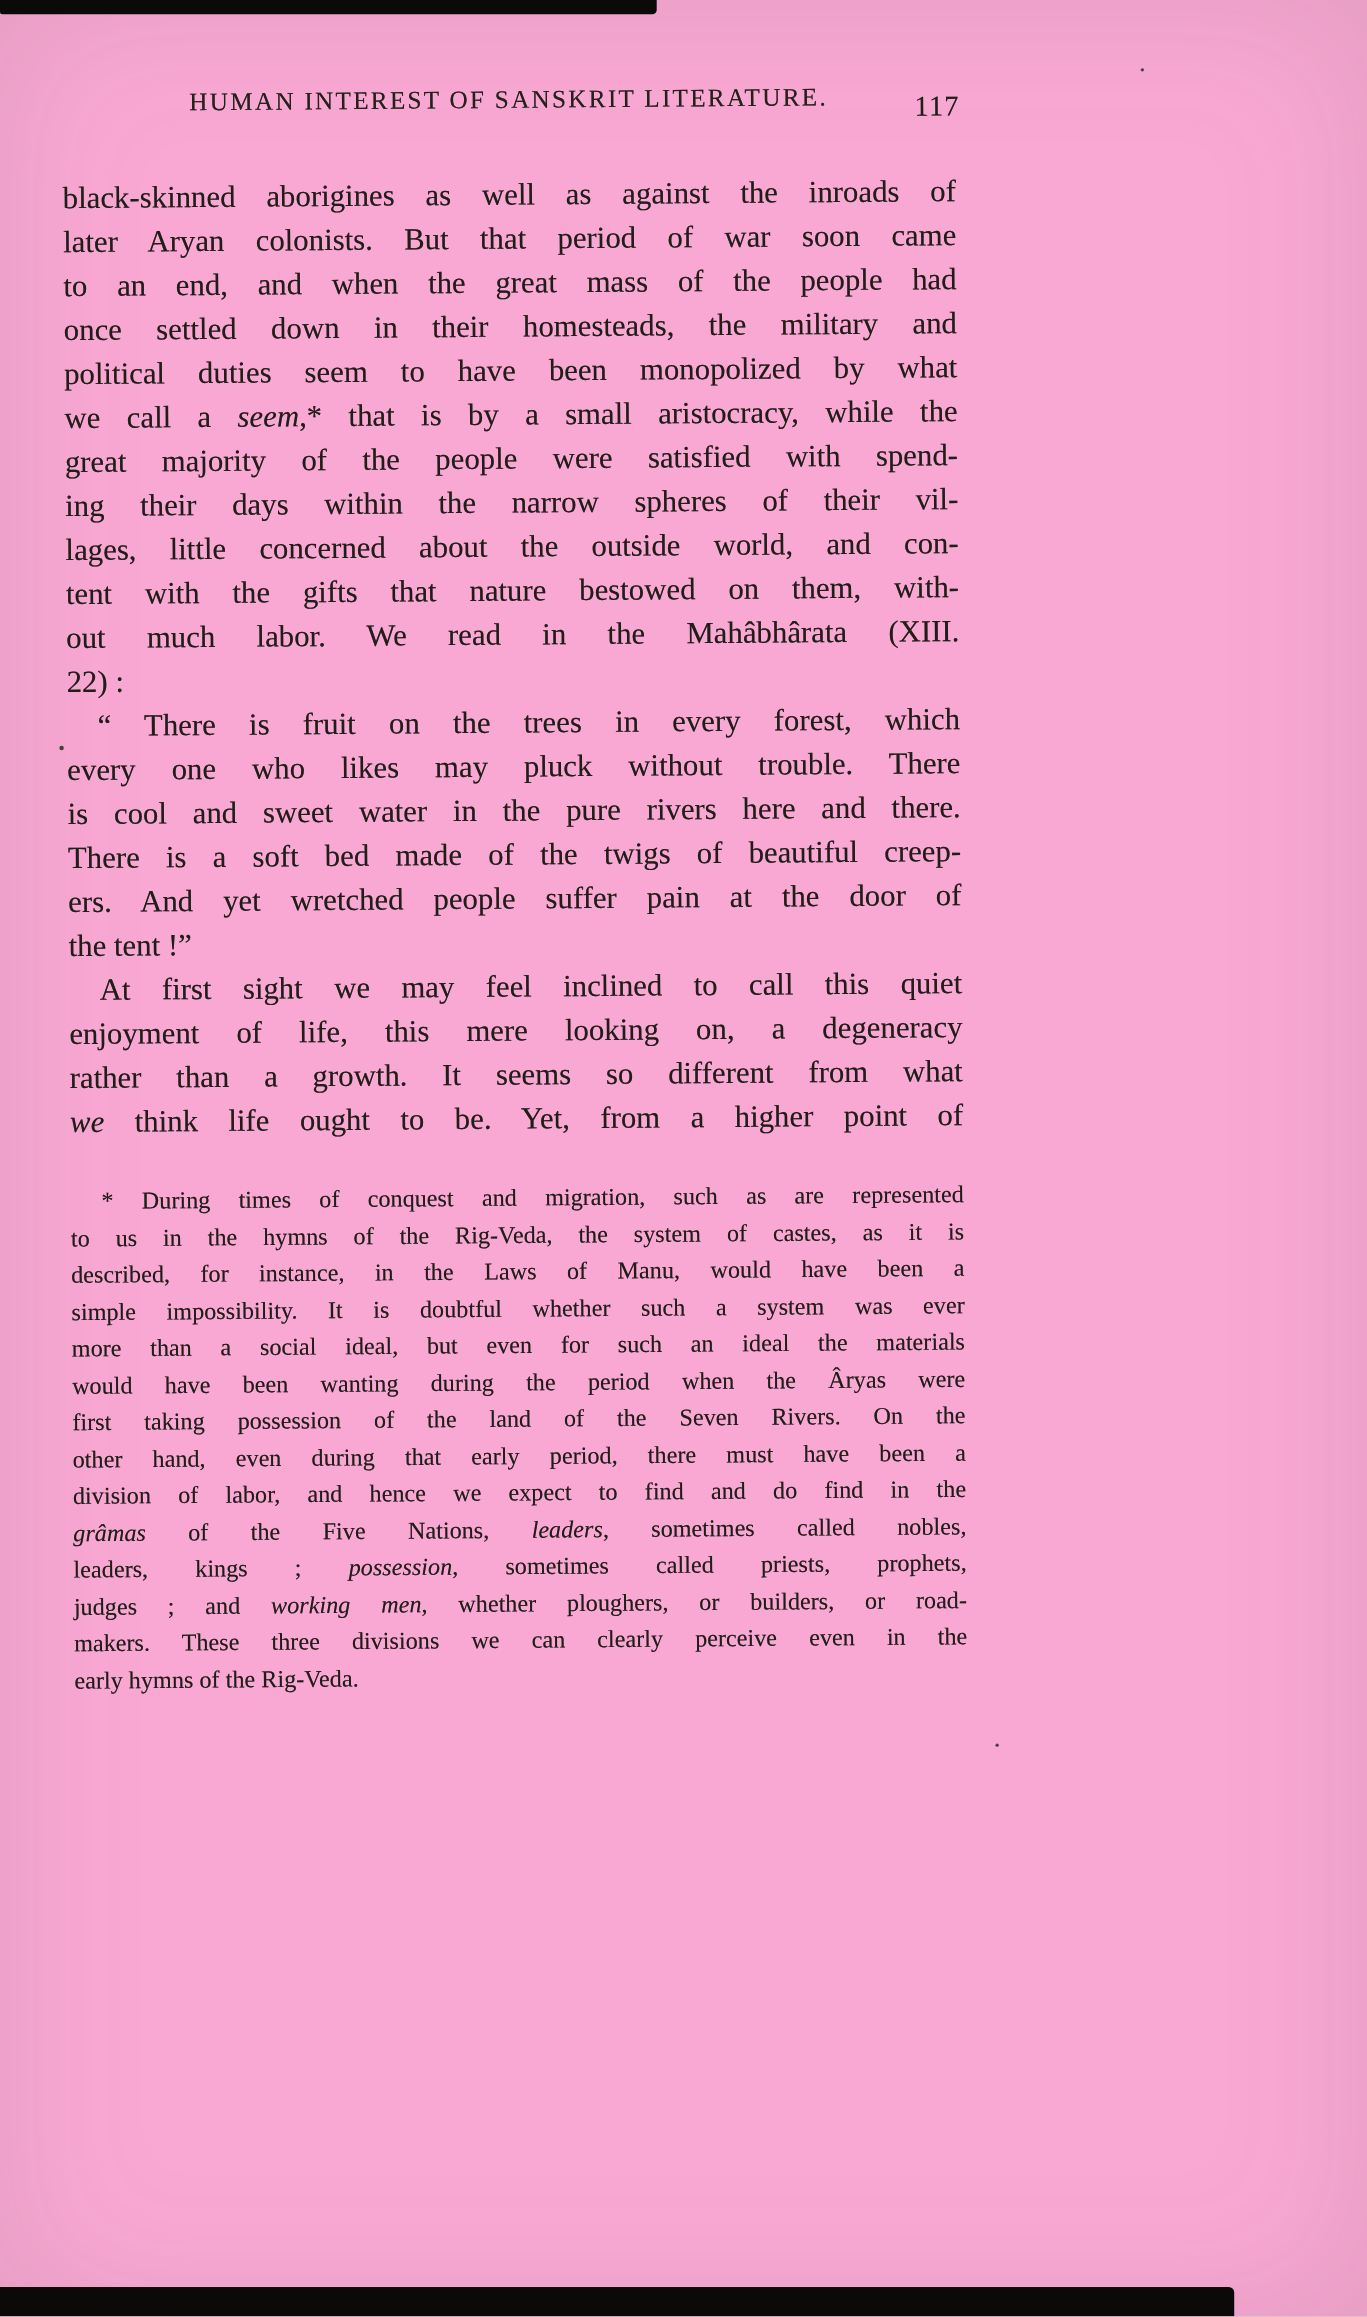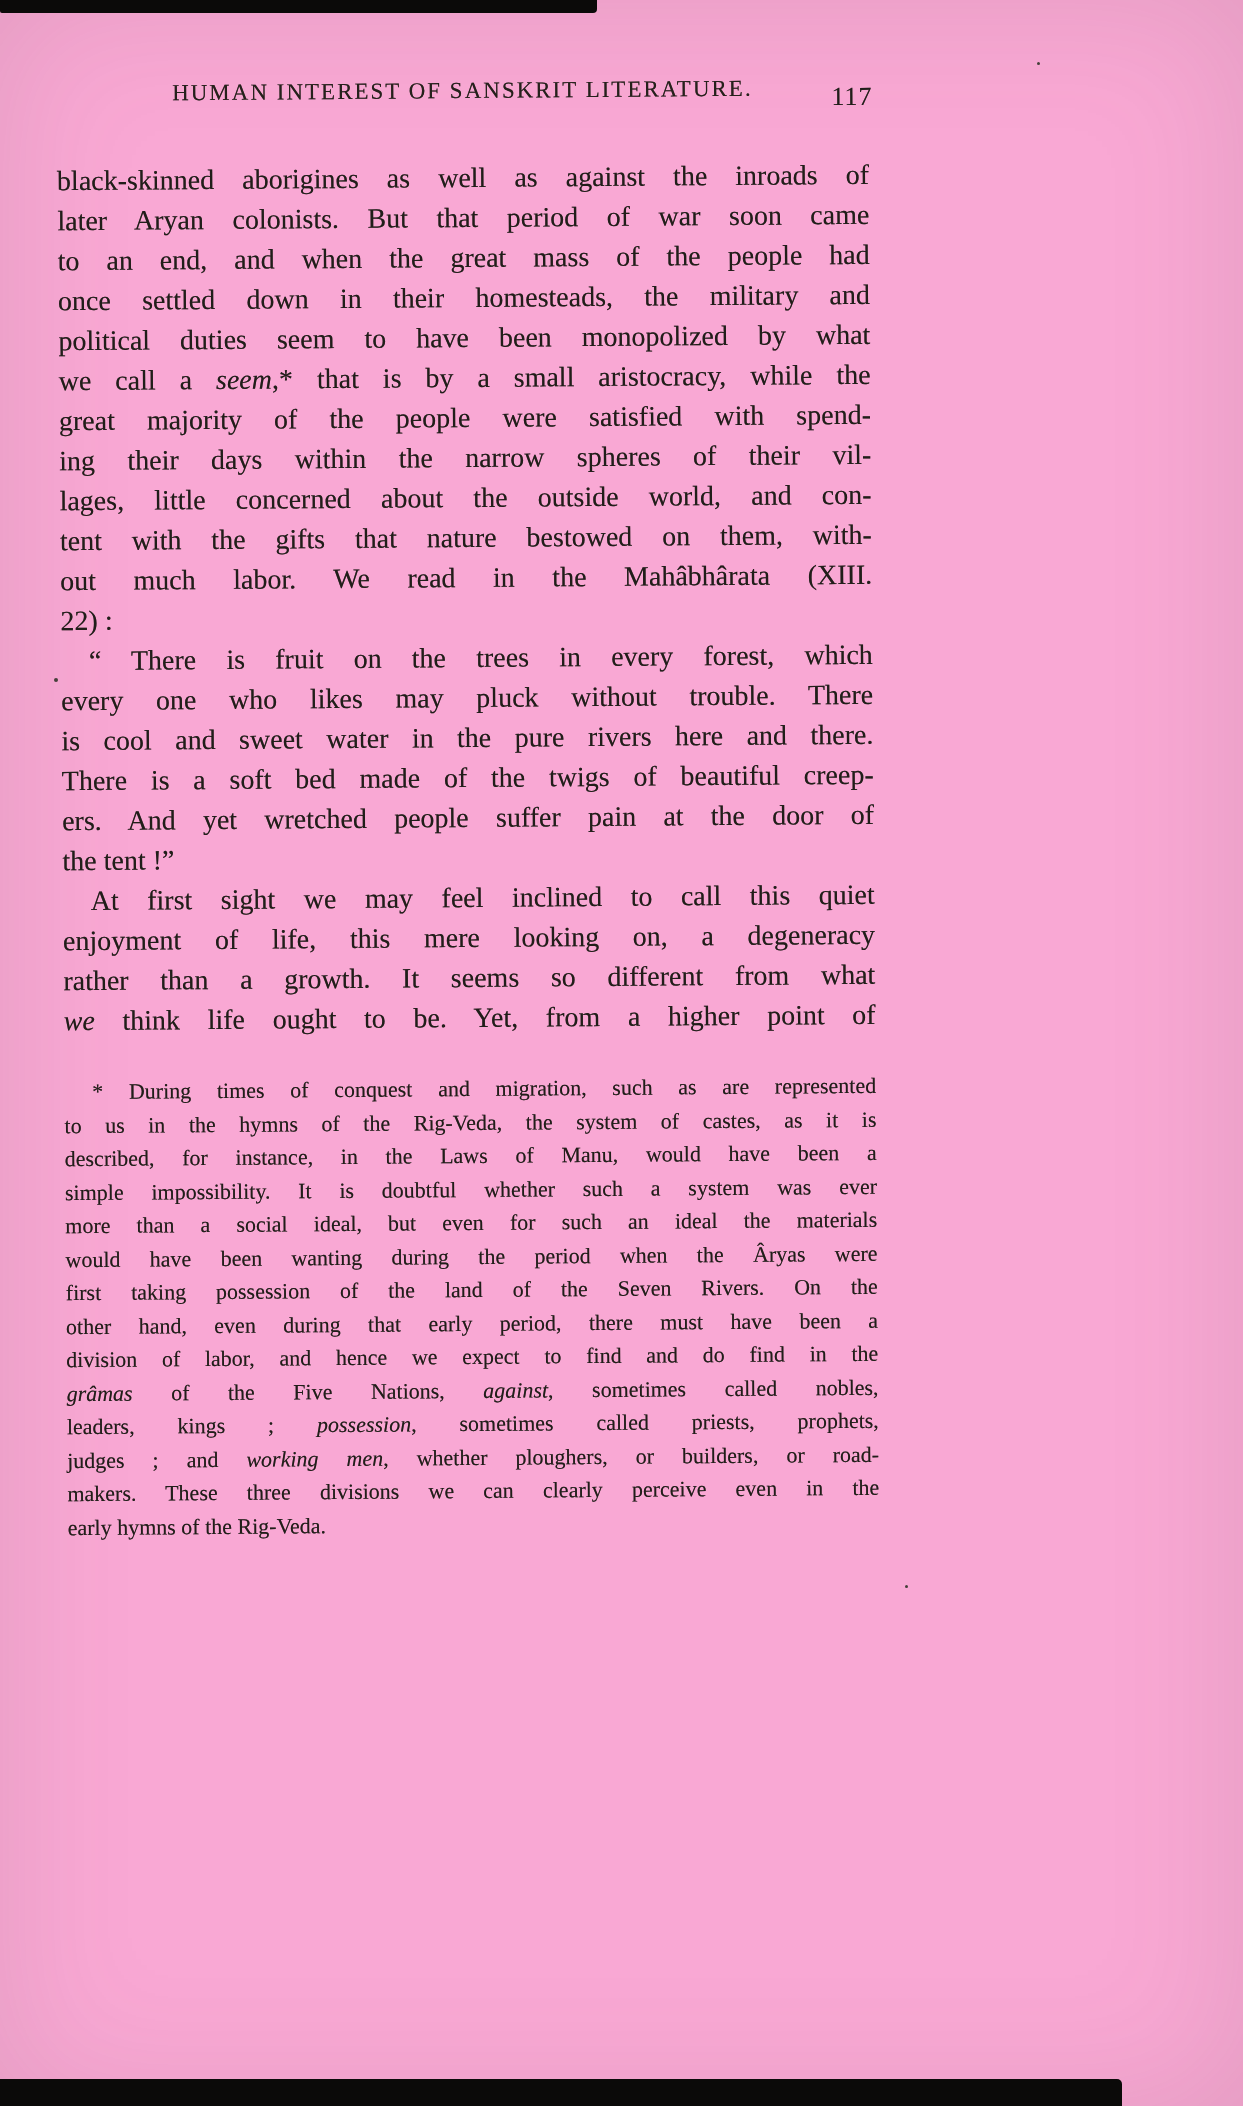--- a/index.html
+++ b/index.html
@@ -142,21 +142,21 @@
     <div class="footnote-lines">
         <div class="line indent"><span>* During times of conquest and migration, such as are represented</span></div>
         <div class="line"><span>to us in the hymns of the Rig-Veda, the system of castes, as it is</span></div>
         <div class="line"><span>described, for instance, in the Laws of Manu, would have been a</span></div>
         <div class="line"><span>simple impossibility. It is doubtful whether such a system was ever</span></div>
         <div class="line"><span>more than a social ideal, but even for such an ideal the materials</span></div>
         <div class="line"><span>would have been wanting during the period when the Âryas were</span></div>
         <div class="line"><span>first taking possession of the land of the Seven Rivers. On the</span></div>
         <div class="line"><span>other hand, even during that early period, there must have been a</span></div>
         <div class="line"><span>division of labor, and hence we expect to find and do find in the</span></div>
-        <div class="line"><span class="it">grâmas</span><span> of the Five Nations, </span><span class="it">against</span><span>, sometimes called nobles,</span></div>
+        <div class="line"><span class="it">grâmas</span><span> of the Five Nations, </span><span class="it">leaders</span><span>, sometimes called nobles,</span></div>
         <div class="line"><span>leaders, kings ; </span><span class="it">possession</span><span>, sometimes called priests, prophets,</span></div>
         <div class="line"><span>judges ; and </span><span class="it">working men</span><span>, whether ploughers, or builders, or road-</span></div>
         <div class="line"><span>makers. These three divisions we can clearly perceive even in the</span></div>
         <div class="line no-justify"><span>early hymns of the Rig-Veda.</span></div>
       </div>
 
   </div>
 </div>
 
 </body></html>

